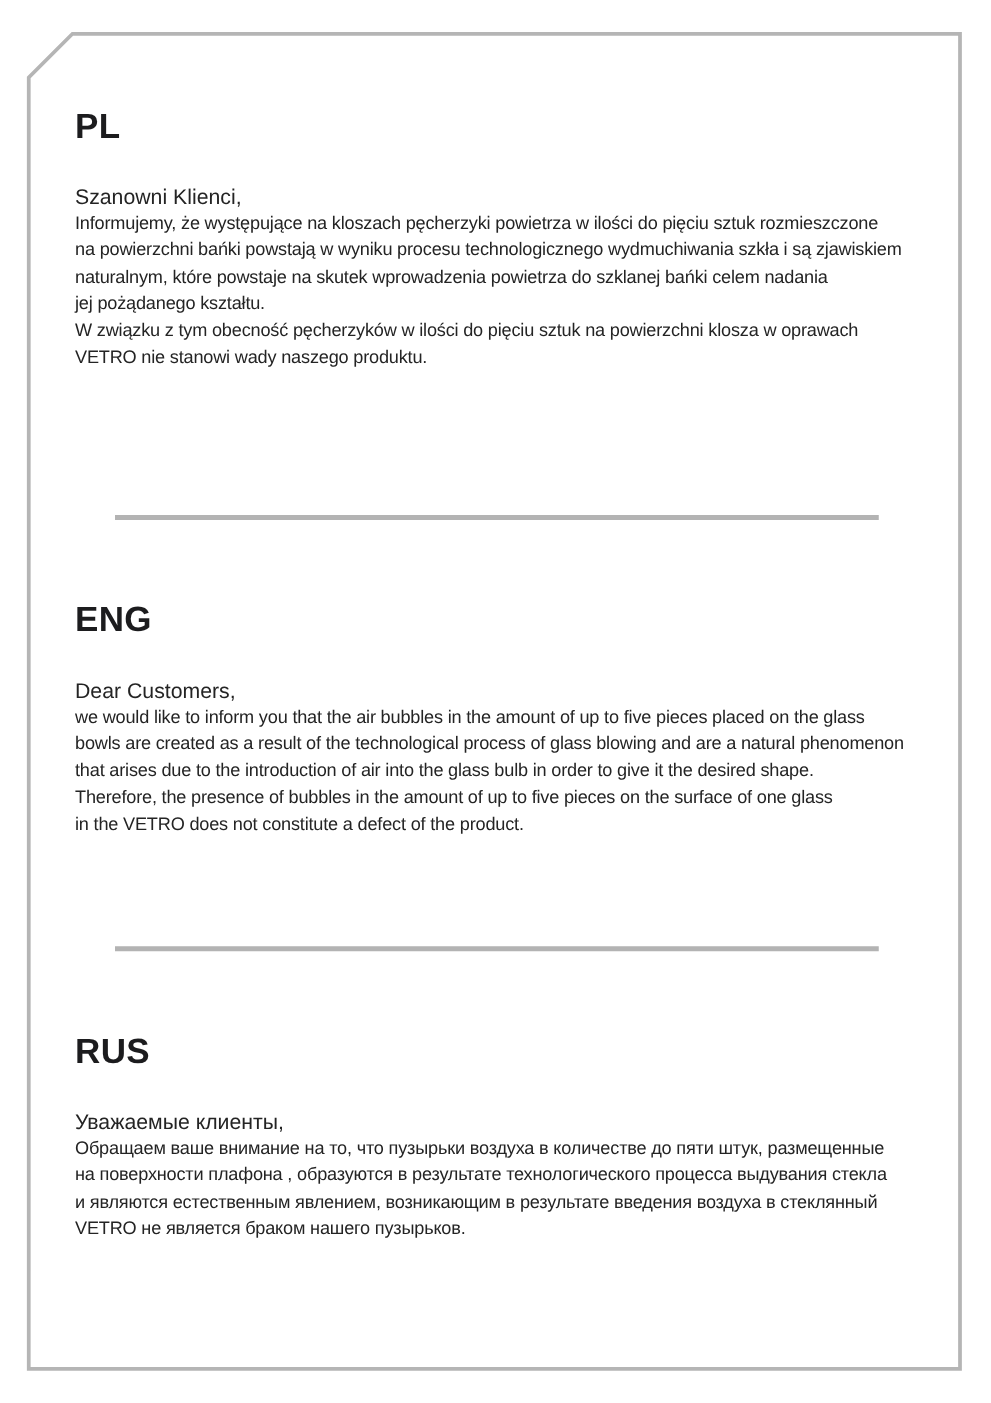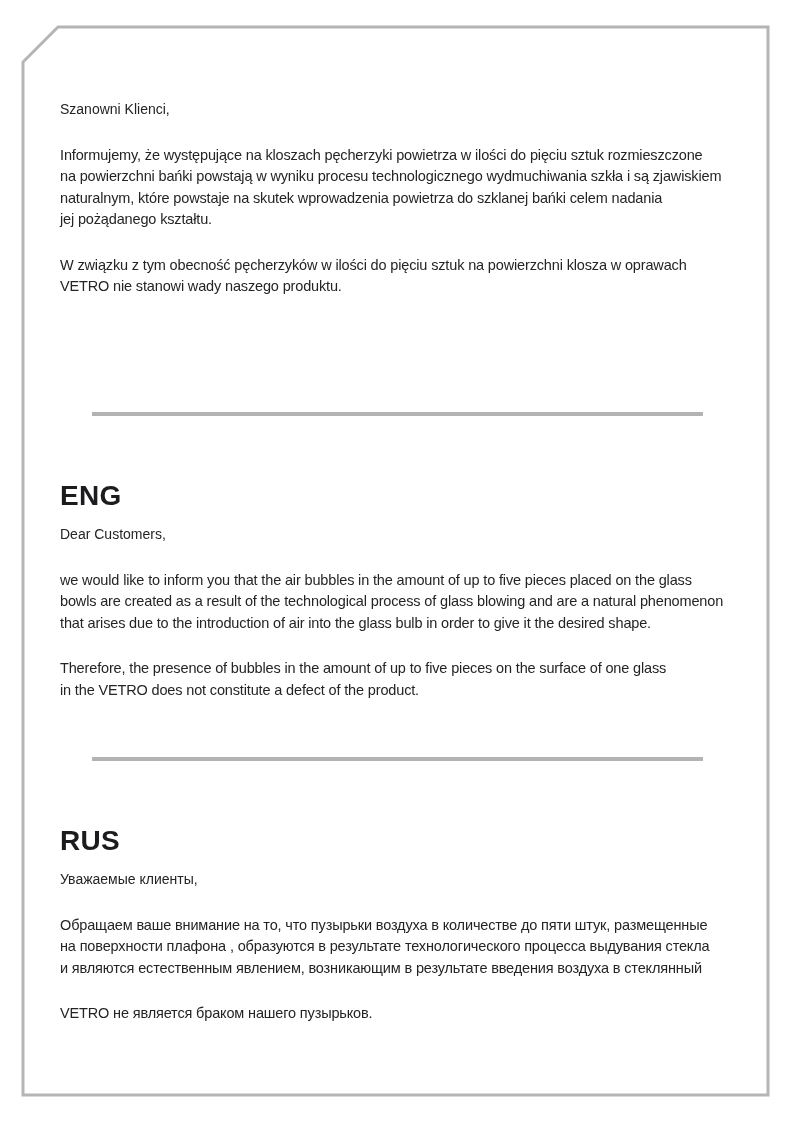--- a/index.html
+++ b/index.html
@@ -31,26 +31,26 @@
   }
   .lang-section h2 {
     margin: 0;
     font-size: 28px;
     line-height: 30px;
     font-weight: bold;
     letter-spacing: 0.3px;
     color: #1c1c1e;
   }
   .greeting {
-    margin: 13px 0 0 0;
-    font-size: 14px;
+    margin: 31px 0 0 0;
+    font-size: 17px;
     line-height: 21.5px;
   }
   .para {
-    margin: 24px 0 0 0;
+    margin: 0 0 0 0;
   }
   .line {
     display: block;
     font-size: 14.5px;
     line-height: 21.5px;
     letter-spacing: -0.15px;
     white-space: nowrap;
   }
   .divider {
     position: absolute;
@@ -68,20 +68,21 @@
 </head>
 <body>
 
 <div class="page">
 
   <svg class="frame" viewBox="0 0 793 1122" xmlns="http://www.w3.org/2000/svg">
     <polygon points="58,27 768,27 768,1095 23,1095 23,62" fill="none" stroke="#b5b5b5" stroke-width="3" stroke-linejoin="miter"></polygon>
   </svg>
 
   <section class="lang-section" id="section-pl">
+    <h2>PL</h2>
     <p class="greeting">Szanowni Klienci,</p>
     <p class="para">
       <span class="line">Informujemy, że występujące na kloszach pęcherzyki powietrza w ilości do pięciu sztuk rozmieszczone</span>
       <span class="line">na powierzchni bańki powstają w wyniku procesu technologicznego wydmuchiwania szkła i są zjawiskiem</span>
       <span class="line">naturalnym, które powstaje na skutek wprowadzenia powietrza do szklanej bańki celem nadania</span>
       <span class="line">jej pożądanego kształtu.</span>
     </p>
     <p class="para">
       <span class="line">W związku z tym obecność pęcherzyków w ilości do pięciu sztuk na powierzchni klosza w oprawach</span>
       <span class="line">VETRO nie stanowi wady naszego produktu.</span>

